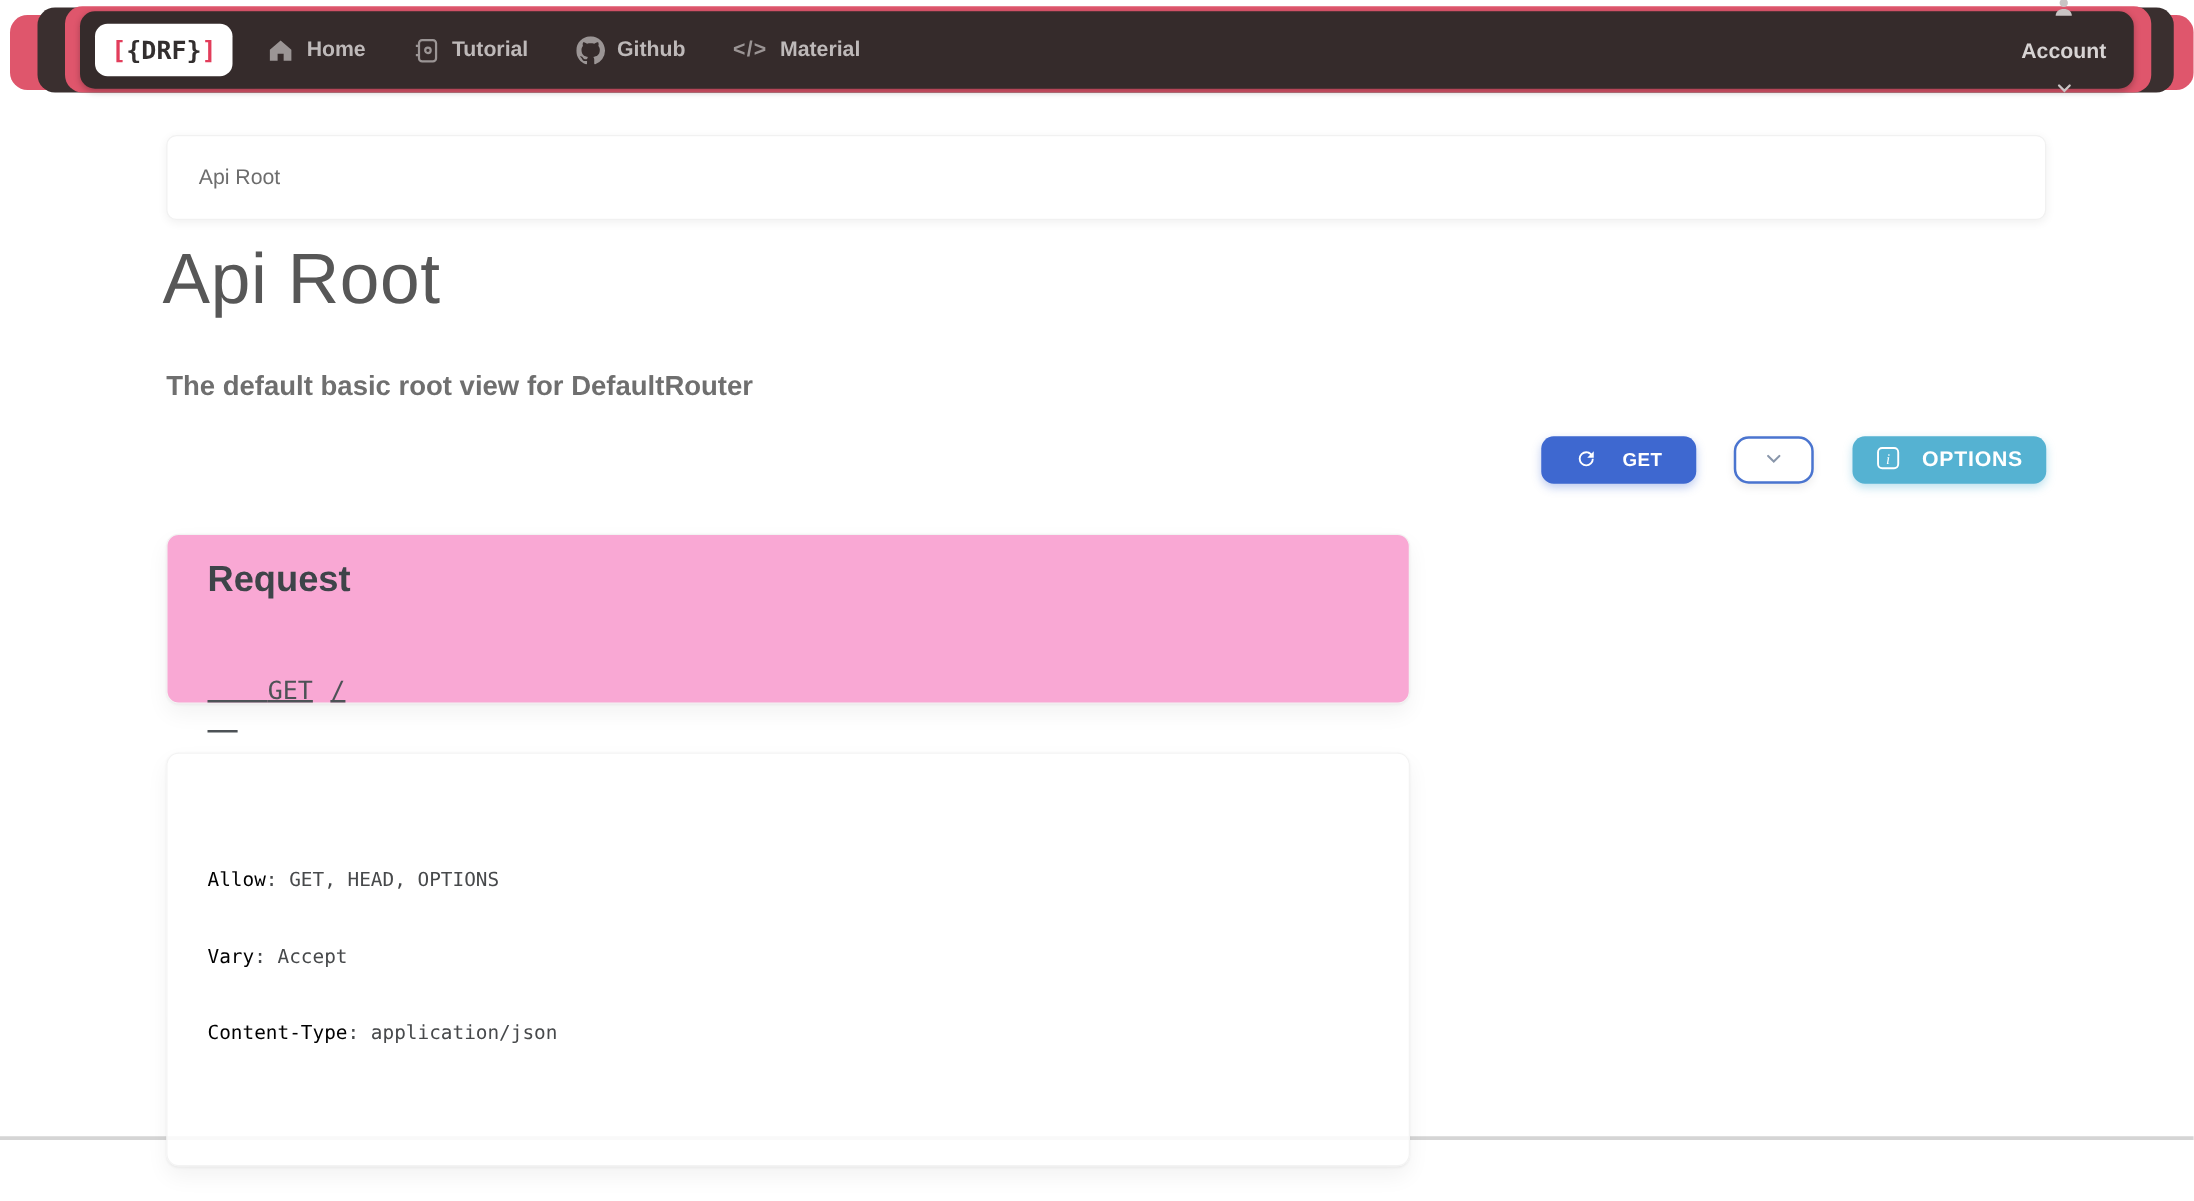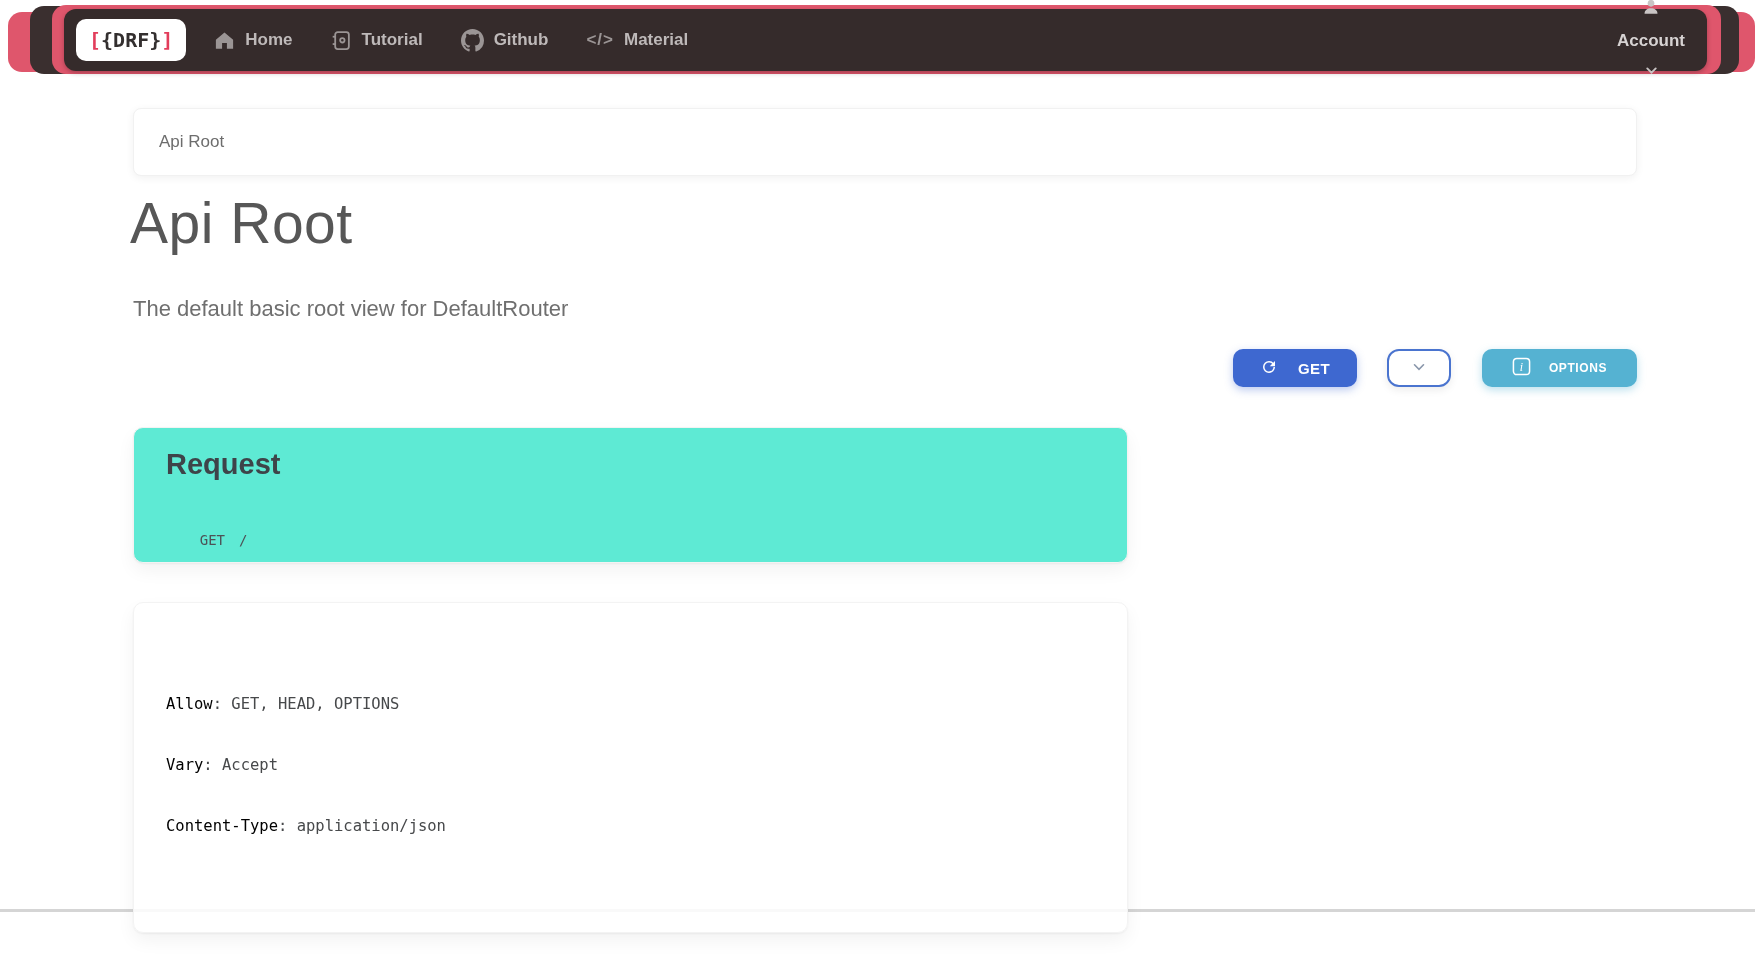--- a/index.html
+++ b/index.html
@@ -45,49 +45,49 @@
     display: flex; align-items: center; padding: 0 25px; z-index: 1;
   }
   .breadcrumb-item { color: #6d6d6d; font-size: 17px; cursor: pointer; }
 
   .page-title {
     position: absolute; left: 130px; top: 190px;
     font-size: 57px; font-weight: 300; color: #575757; letter-spacing: 0.5px;
   }
   .page-subtitle {
     position: absolute; left: 133px; top: 296px;
-    font-size: 22px; font-weight: 400; color: #6f6f6f;
+    font-size: 22px; font-weight: 700; color: #6f6f6f;
   }
 
   
   .btn { position: absolute; top: 349px; height: 38px; border-radius: 10px; border: none;
          display: flex; align-items: center; justify-content: center; cursor: pointer;
          font-family: "Liberation Sans", sans-serif; }
   .btn-get { left: 1233px; width: 124px; background: #3e68d0; color: #fff;
              gap: 20px; box-shadow: 0 3px 8px rgba(62,104,208,0.35); }
   .btn-get .btn-label { font-size: 15px; font-weight: bold; letter-spacing: 0.4px; }
   .btn-chevron { left: 1387px; width: 64px; background: #fff; border: 2px solid #4a74cf;
                  border-radius: 12px; box-shadow: 0 3px 8px rgba(0,0,0,0.08); }
   .btn-options { left: 1482px; width: 155px; background: #55b2d2; color: #fff;
                  gap: 18px; box-shadow: 0 3px 8px rgba(85,178,210,0.4); }
-  .btn-options .btn-label { font-size: 12px; font-weight: bold; letter-spacing: 0.6px; }
+  .btn-options .btn-label { font-size: 17px; font-weight: bold; letter-spacing: 0.6px; }
 
   
   .panel {
     position: absolute; left: 133px; width: 995px;
-    background: #5eead4; border-radius: 10px; border: 1px solid #f3f3f3;
+    background: #f9a8d4; border-radius: 10px; border: 1px solid #f3f3f3;
     box-shadow: 0 1px 2px rgba(0,0,0,0.05), 0 8px 18px rgba(0,0,0,0.05);
     padding: 20px 32px; z-index: 1;
   }
   .panel-request { top: 427px; height: 136px; }
   .panel-response { top: 602px; height: 331px; background: rgba(255,255,255,0.85); }
   .panel-heading { font-size: 29px; font-weight: bold; color: #3e4449; }
 
   .code, .code * { font-family: "DejaVu Sans Mono", monospace; }
-  .request-line { margin-top: 35px; font-size: 14px; color: #4d5256; white-space: pre; }
+  .request-line { margin-top: 35px; font-size: 20px; color: #4d5256; white-space: pre; text-decoration: underline; }
   .req-path { margin-left: 14px; }
 
   .response-code {
     margin-top: 30px; font-size: 15.5px; line-height: 20.4px;
     color: #47494b; white-space: pre;
   }
   .c-orange { color: #000000; }
 
   .bottom-rule {
     position: absolute; left: 0; top: 909px; width: 1755px; height: 3px;

